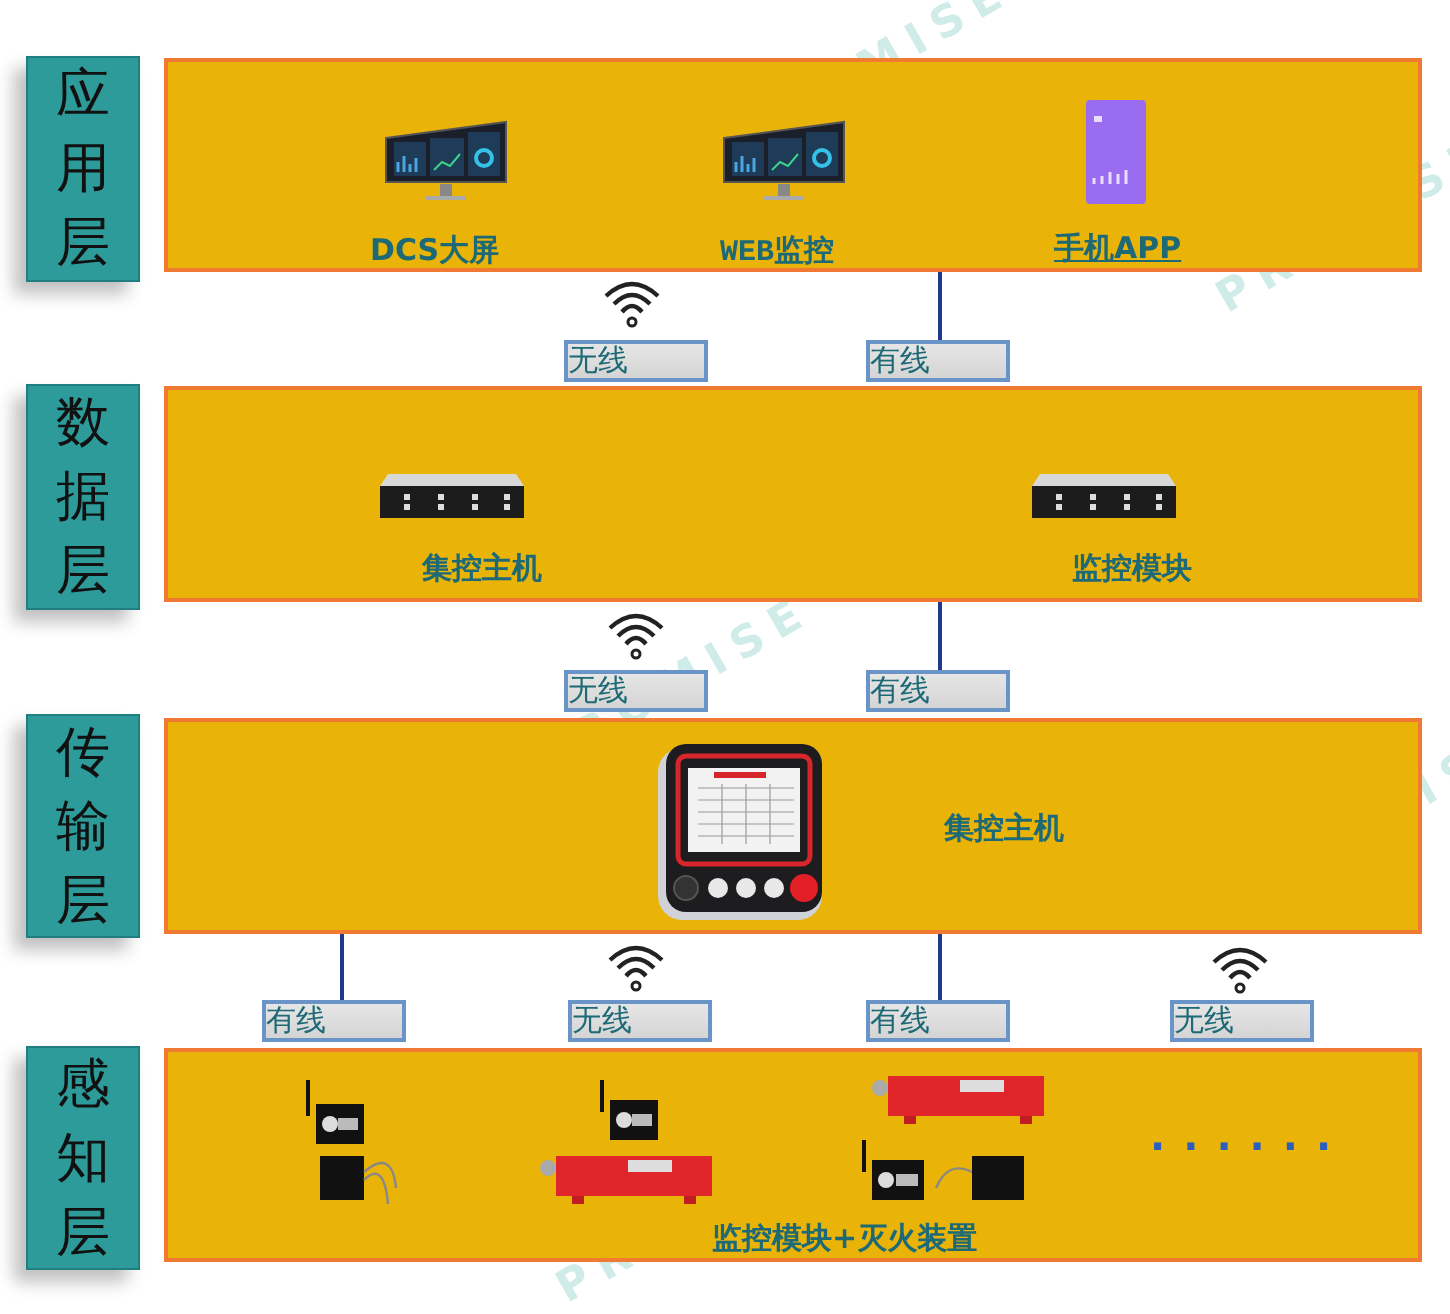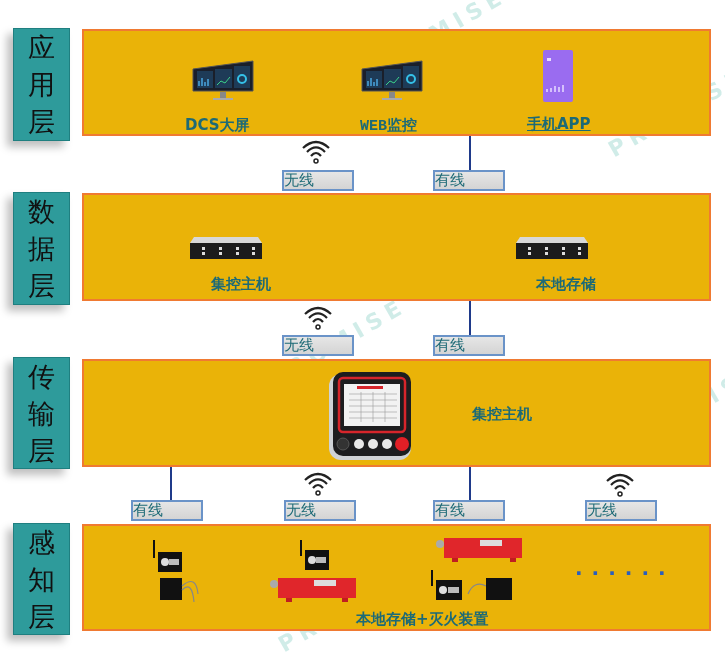--- a/index.html
+++ b/index.html
@@ -116,21 +116,21 @@
         <rect x="14" y="12" width="3" height="3"></rect>
         <rect x="14" y="17" width="3" height="3"></rect>
         <rect x="31" y="12" width="3" height="3"></rect>
         <rect x="31" y="17" width="3" height="3"></rect>
         <rect x="48" y="12" width="3" height="3"></rect>
         <rect x="48" y="17" width="3" height="3"></rect>
         <rect x="64" y="12" width="3" height="3"></rect>
         <rect x="64" y="17" width="3" height="3"></rect>
       </g>
   </svg>
-  <div class="item-label" style="left:452px;top:80px;">本地存储</div>
+  <div class="item-label" style="left:452px;top:80px;">监控模块</div>
 </div>
 
 <svg class="wifi" style="left:303px;top:304px;" viewBox="0 0 30 26">
   <path d="M2,10 Q15,-2 28,10" stroke="#222" stroke-width="2.2" fill="none"></path>
   <path d="M6,14 Q15,5 24,14" stroke="#222" stroke-width="2.2" fill="none"></path>
   <path d="M10,18 Q15,12 20,18" stroke="#222" stroke-width="2.2" fill="none"></path>
   <circle cx="15" cy="23" r="2" fill="none" stroke="#222" stroke-width="1.5"></circle>
 </svg>
 <div class="conn" style="left:282px;top:335px;">无线</div>
 <div class="vline" style="left:469px;top:301px;height:34px;"></div>
@@ -216,14 +216,14 @@
     <rect x="82" y="24" width="6" height="4" fill="#c01d21"></rect>
     <line x1="4" y1="36" x2="4" y2="52" stroke="#111" stroke-width="2"></line>
     <rect x="8" y="46" width="26" height="20" fill="#111"></rect>
     <circle cx="15" cy="56" r="4" fill="#ddd"></circle>
     <rect x="20" y="53" width="11" height="6" fill="#bbb"></rect>
     <path d="M40,60 q6,-14 18,-8" stroke="#888" stroke-width="1.2" fill="none"></path>
     <rect x="58" y="44" width="26" height="22" fill="#111"></rect>
   </svg>
 
   <div class="dots" style="left:491px;top:30px;">......</div>
-  <div class="item-label" style="left:272px;top:84px;">本地存储+灭火装置</div>
+  <div class="item-label" style="left:272px;top:84px;">监控模块+灭火装置</div>
 </div>
 
 </body></html>

